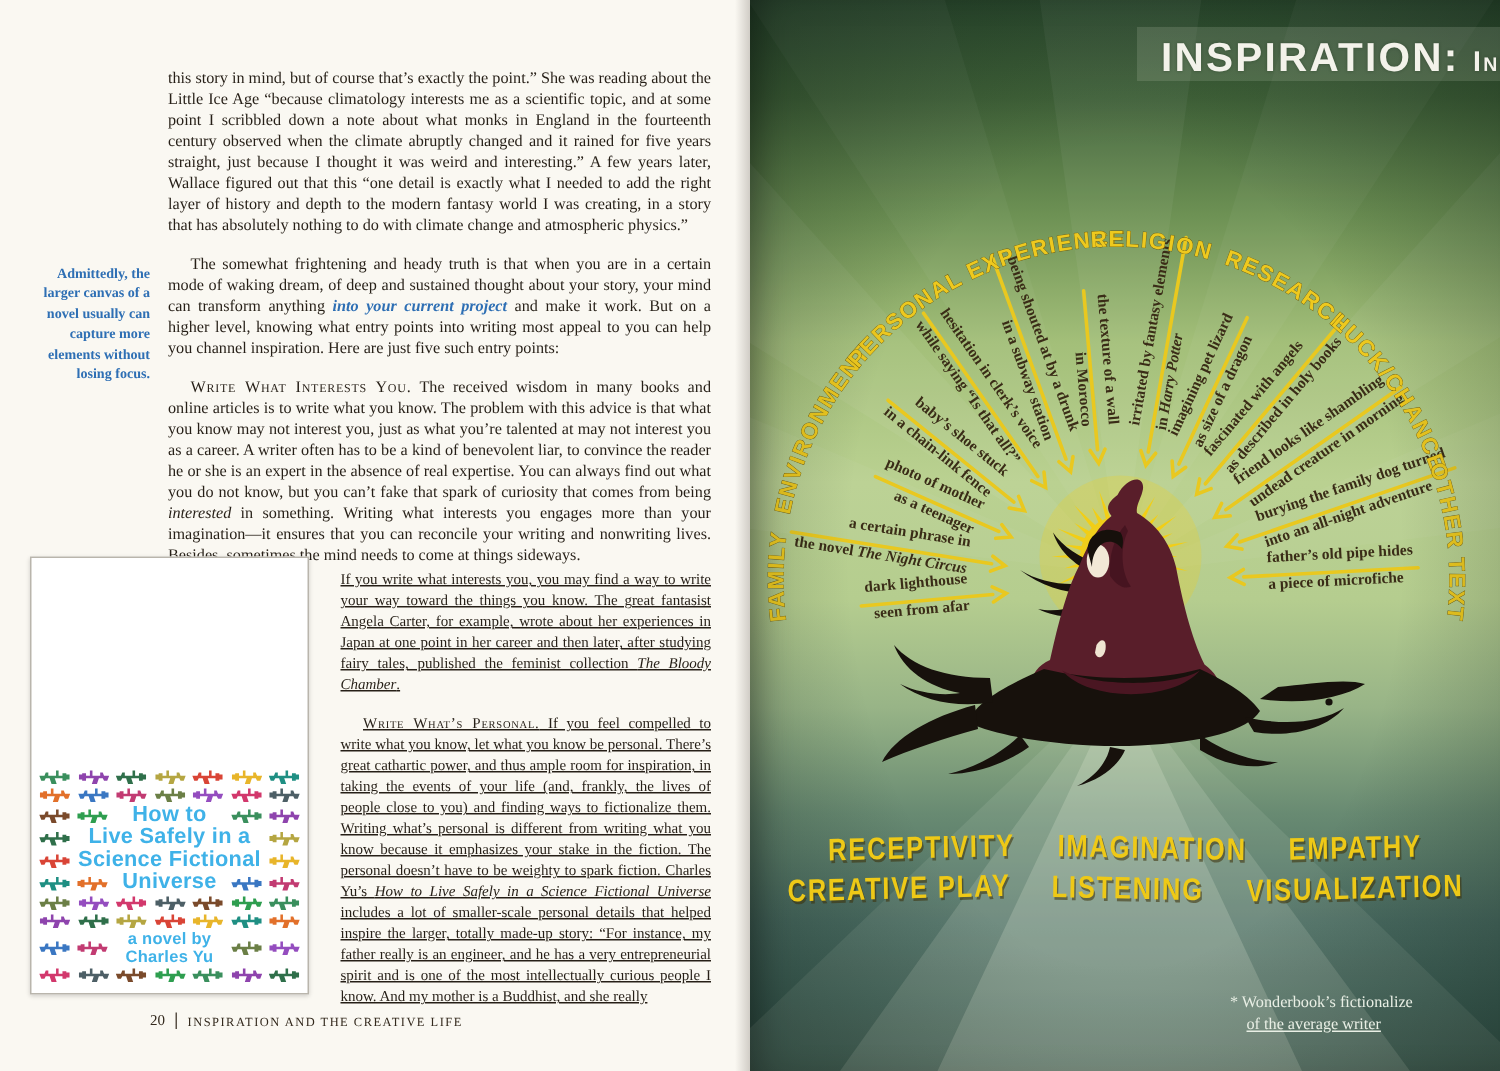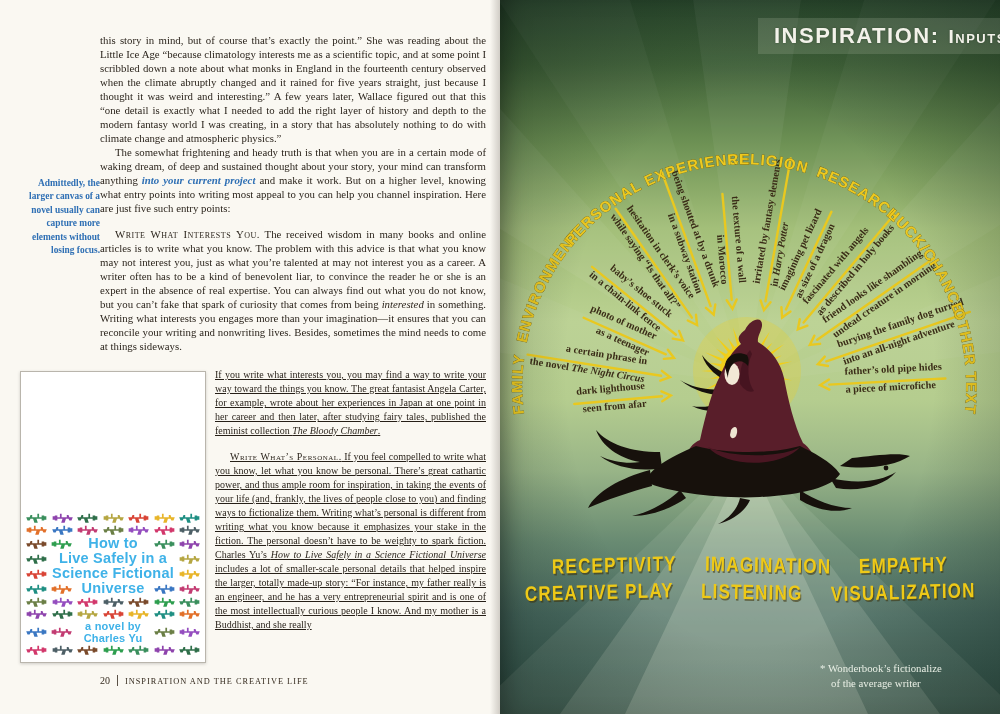--- a/index.html
+++ b/index.html
@@ -2,21 +2,21 @@
 <html style="--coverblue: #3fb2e8;"><head>
 <meta charset="utf-8">
 <style>
   html,body{margin:0;padding:0;background:#e8e6e0;}
   .spread{position:relative;width:1000px;height:714px;display:flex;background:#fff;overflow:hidden;font-family:"Liberation Serif",serif;}
   
   .page-left{position:relative;width:500px;height:714px;background:#faf8f2;flex:0 0 auto;}
   .page-left::after{content:"";position:absolute;right:0;top:0;bottom:0;width:10px;background:linear-gradient(90deg,rgba(60,50,40,0),rgba(60,50,40,.22));}
   .body-full{position:absolute;left:100px;top:33px;width:386px;font-size:10.8px;line-height:14px;color:#261f17;text-align:justify;}
   .body-narrow{position:absolute;left:215px;top:368px;width:271px;font-size:10px;line-height:14px;color:#261f17;text-align:justify;text-decoration:underline;}
-  .para{margin:0;text-indent:15px;}
+  .para{margin:12px;text-indent:15px;}
   .para.first{text-indent:0;}
   .para.gap{margin-top:12px;}
   .sc{font-variant:small-caps;letter-spacing:.5px;}
   .it{font-style:italic;}
   .bi{font-style:italic;font-weight:bold;color:#2e6fb4;}
   .margin-note{position:absolute;left:12px;top:177px;width:88px;text-align:right;font-weight:bold;font-size:9.4px;line-height:13.4px;color:#2e6fb4;}
   .caption{position:absolute;left:12px;top:292px;width:88px;text-align:right;font-size:9.2px;line-height:12.4px;color:#453a2c;}
   .book-cover{position:absolute;left:20px;top:371px;width:186px;height:292px;box-sizing:border-box;background:#fff;border:1px solid #b9b5ac;box-shadow:0 1px 3px rgba(0,0,0,.18);padding:6px 5px;display:flex;flex-direction:column;justify-content:flex-end;margin:0;}
   .cover-row{display:flex;align-items:center;justify-content:space-between;}
   .g-side{display:flex;gap:4px;align-items:center;}
@@ -27,29 +27,29 @@
   .pf-num{font-size:10px;}
   .pf-bar{width:1px;height:11px;background:#5a5146;}
   .pf-title{font-size:8.3px;letter-spacing:1px;}
   
   .page-right{position:relative;width:500px;height:714px;flex:0 0 auto;
     background:linear-gradient(180deg,#2b4a2e 0%,#3f6138 9%,#6d9154 20%,#a3bf79 32%,#bad191 45%,#b5cd8f 56%,#98b487 66%,#688a72 76%,#4a6c62 86%,#3c5e54 94%,#355449 100%);
     box-shadow:inset 16px 0 26px -14px rgba(0,0,0,.5);}
   .fan-svg{position:absolute;inset:0;width:100%;height:100%;}
   .vignette{position:absolute;inset:0;background:radial-gradient(ellipse at 50% 52%, rgba(0,0,0,0) 52%, rgba(8,20,14,.34) 100%);pointer-events:none;}
   .insp-title{position:absolute;top:18px;left:258px;right:0;height:36px;background:rgba(225,235,215,.15);display:flex;align-items:baseline;gap:9px;padding:5px 14px 0 16px;box-sizing:border-box;font-family:"Liberation Sans",sans-serif;}
-  .t-main{font-weight:bold;font-size:22px;letter-spacing:1.5px;color:#f3f2ea;text-shadow:0 0 2px rgba(30,50,30,.5);}
+  .t-main{font-weight:bold;font-size:27px;letter-spacing:1.5px;color:#f3f2ea;text-shadow:0 0 2px rgba(30,50,30,.5);}
   .t-sub{font-weight:bold;font-size:19px;font-variant:small-caps;letter-spacing:1.5px;color:#f3f2ea;text-shadow:0 0 2px rgba(30,50,30,.5);}
   .qualities{position:absolute;left:0;right:0;top:556px;display:flex;flex-direction:column;align-items:center;gap:7px;}
   .q-row{display:flex;gap:28px;transform:scaleY(1.22);font-family:"Liberation Sans",sans-serif;}
   .q-row span{font-weight:bold;font-size:17px;letter-spacing:1.2px;color:#eec917;text-shadow:1px 1.5px 0 rgba(60,48,8,.55);}
   .q-row span:nth-child(odd){transform:rotate(-1.2deg);}
   .q-row span:nth-child(even){transform:rotate(1deg);}
   .footnote{position:absolute;left:320px;top:661px;font-size:10.8px;line-height:15px;color:#e9efe5;}
-  .footnote .fn2{display:block;padding-left:11px;}
+  .footnote .fn2{display:block;padding-left:11px;text-decoration:underline;}
   
   .fan-label{font-family:"Liberation Serif",serif;font-weight:bold;font-size:10.3px;fill:#3a2c17;}
   .fan-label .it{font-style:italic;}
   .cat{font-family:"Liberation Sans",sans-serif;font-weight:bold;font-size:15px;fill:#eec91e;letter-spacing:1px;stroke:#6d5a0e;stroke-width:.5;paint-order:stroke;}
   .arrow{stroke:#e9c81f;stroke-width:2.4;fill:none;stroke-linecap:round;}
   .hidden-defs{position:absolute;width:0;height:0;overflow:hidden;}
 </style>
 </head>
 <body>
 

